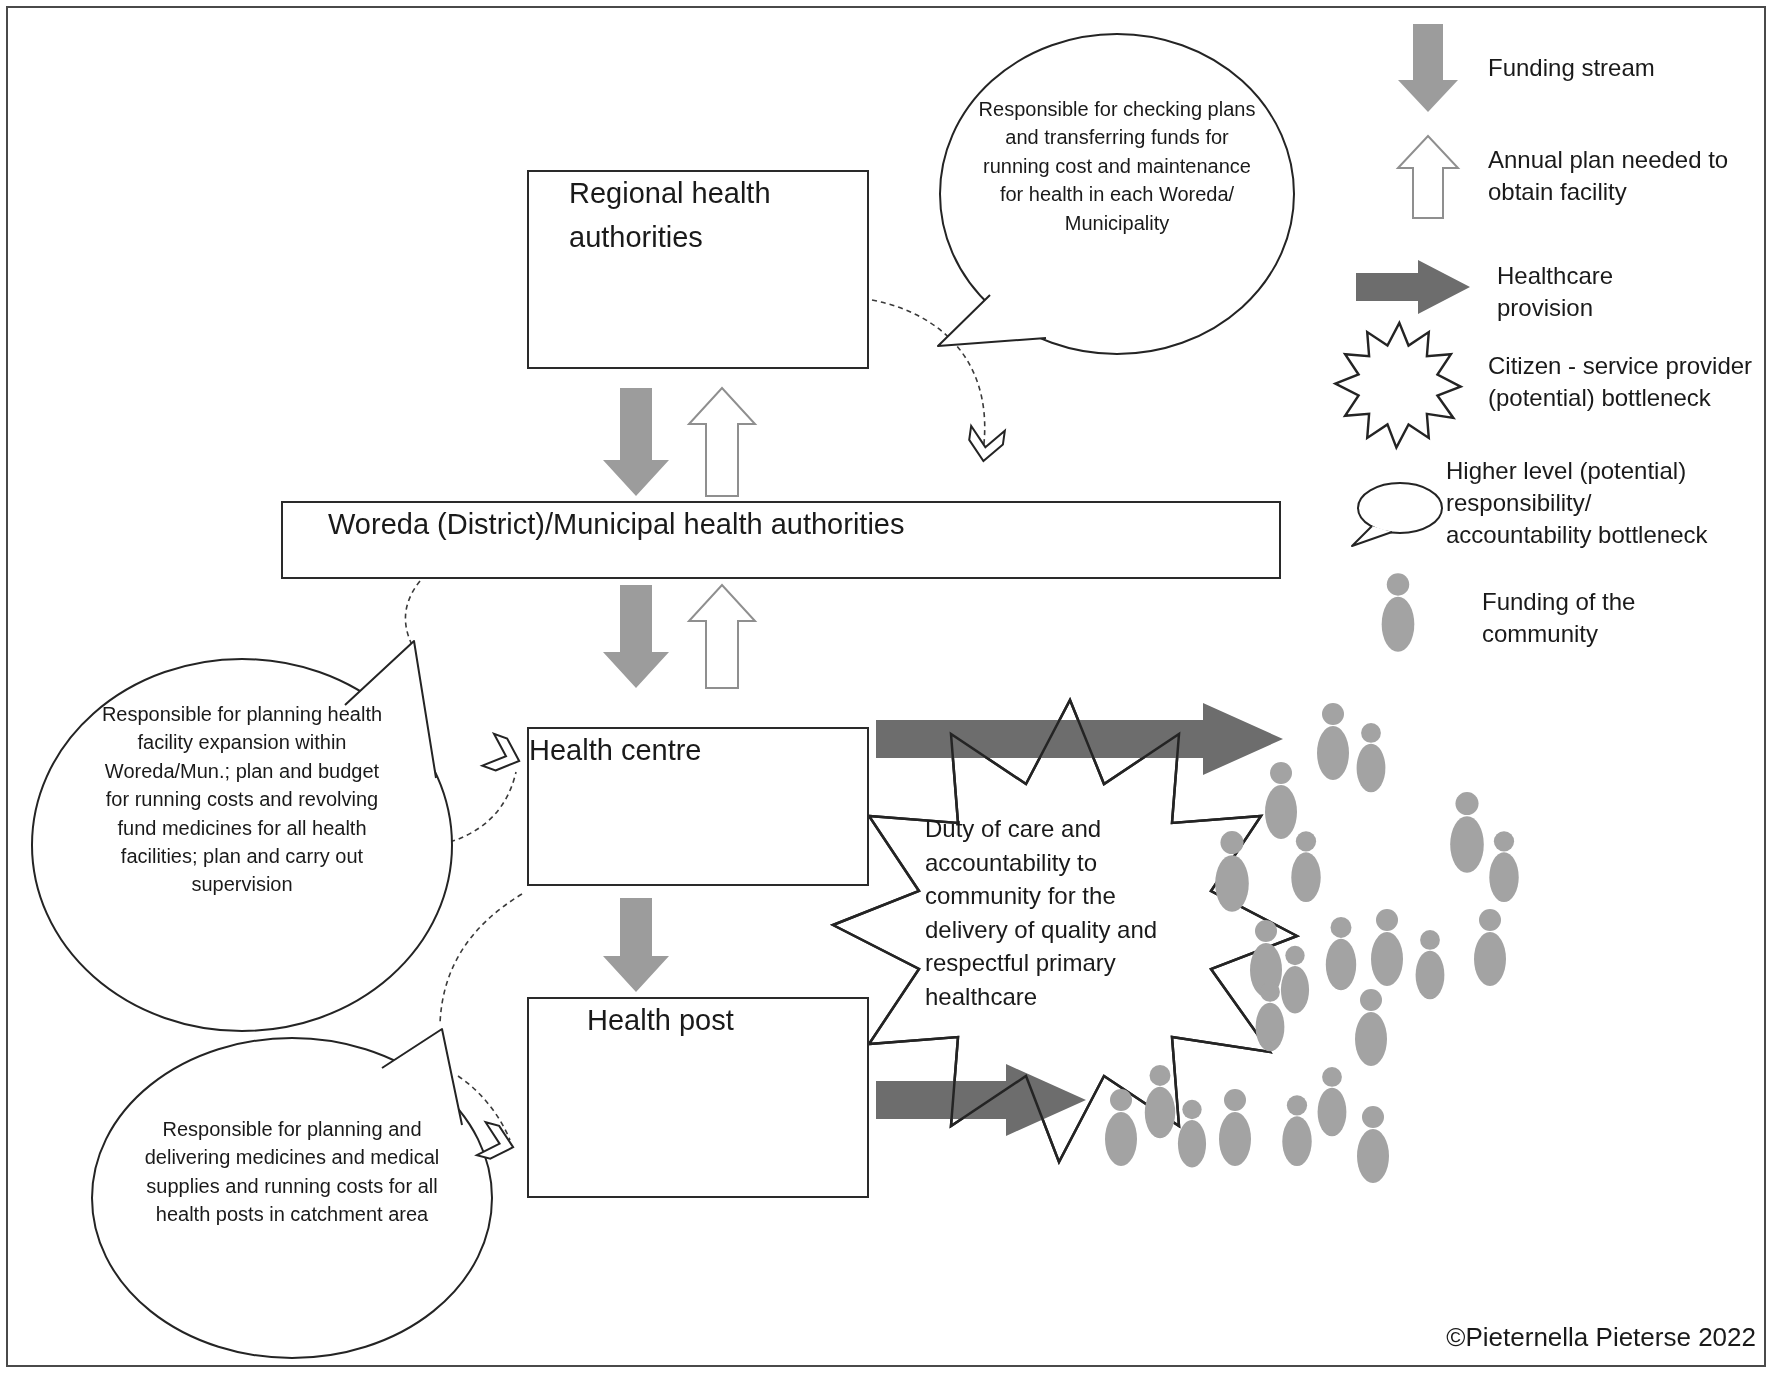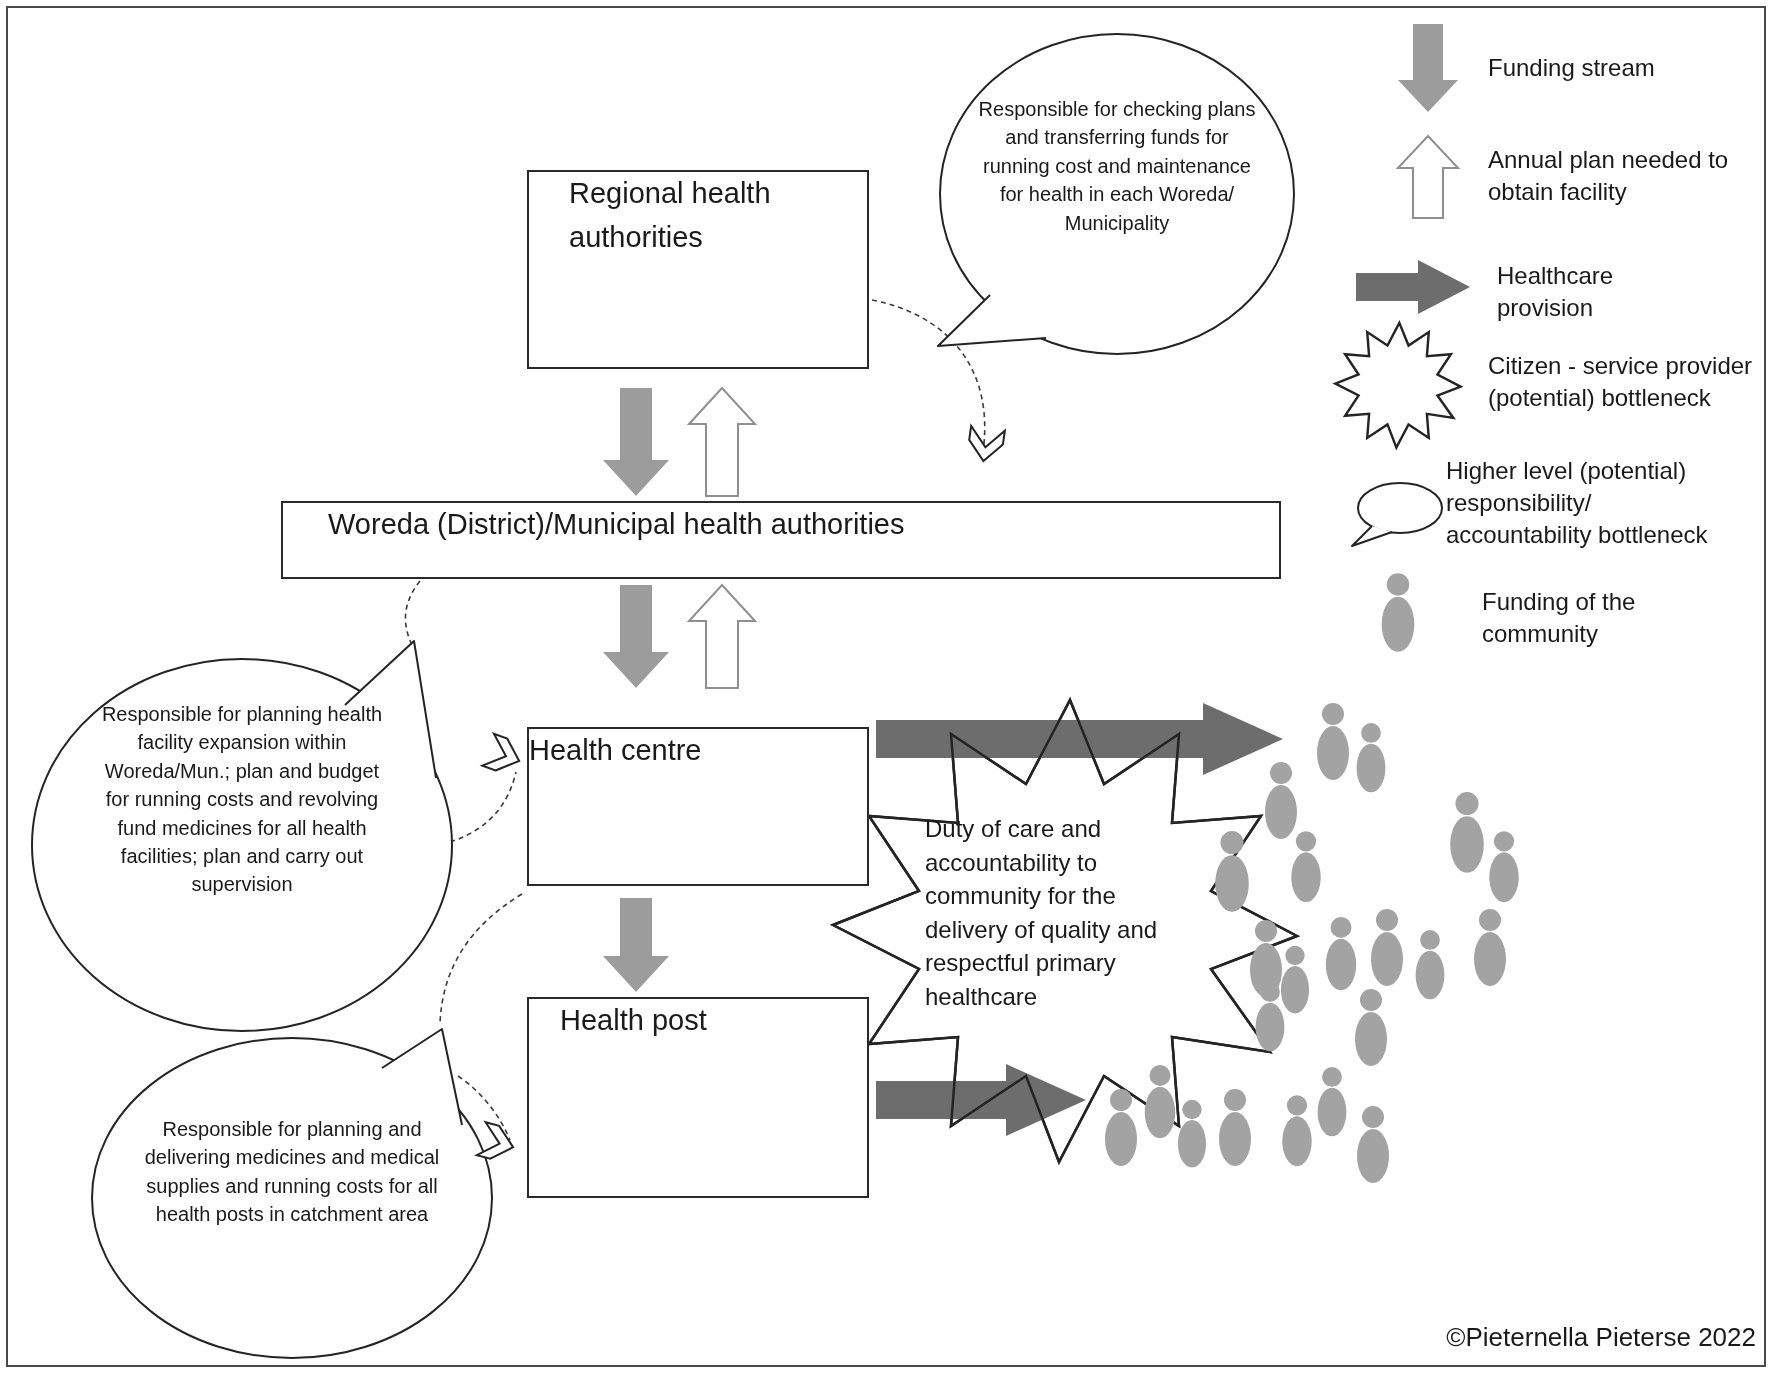--- a/index.html
+++ b/index.html
@@ -132,21 +132,21 @@
   </div>
 
   <div class="box" style="left:281px;top:501px;width:1000px;height:78px;padding-left:45px;">
     <span>Woreda (District)/Municipal health authorities</span>
   </div>
 
   <div class="box" style="left:527px;top:691px;width:342px;height:159px;margin-top:36px;">
     <span>Health centre</span>
   </div>
 
-  <div class="box" style="left:527px;top:997px;width:342px;height:201px;padding-left:31px;">
+  <div class="box" style="left:527px;top:997px;width:342px;height:201px;padding-left:58px;">
     <span>Health post</span>
   </div>
 
   <div class="bubble-text" style="left:972px;top:95px;width:290px;">Responsible for checking plans and transferring funds for running cost and maintenance for health in each Woreda/​Municipality</div>
 
   <div class="bubble-text" style="left:92px;top:700px;width:300px;">Responsible for planning health facility expansion within Woreda/Mun.; plan and budget for running costs and revolving fund medicines for all health facilities; plan and carry out supervision</div>
 
   <div class="bubble-text" style="left:142px;top:1115px;width:300px;">Responsible for planning and delivering medicines and medical supplies and running costs for all health posts in catchment area</div>
 
   <div class="burst-text" style="left:925px;top:812px;width:280px;">Duty of care and accountability to community for the delivery of quality and respectful primary healthcare</div>

